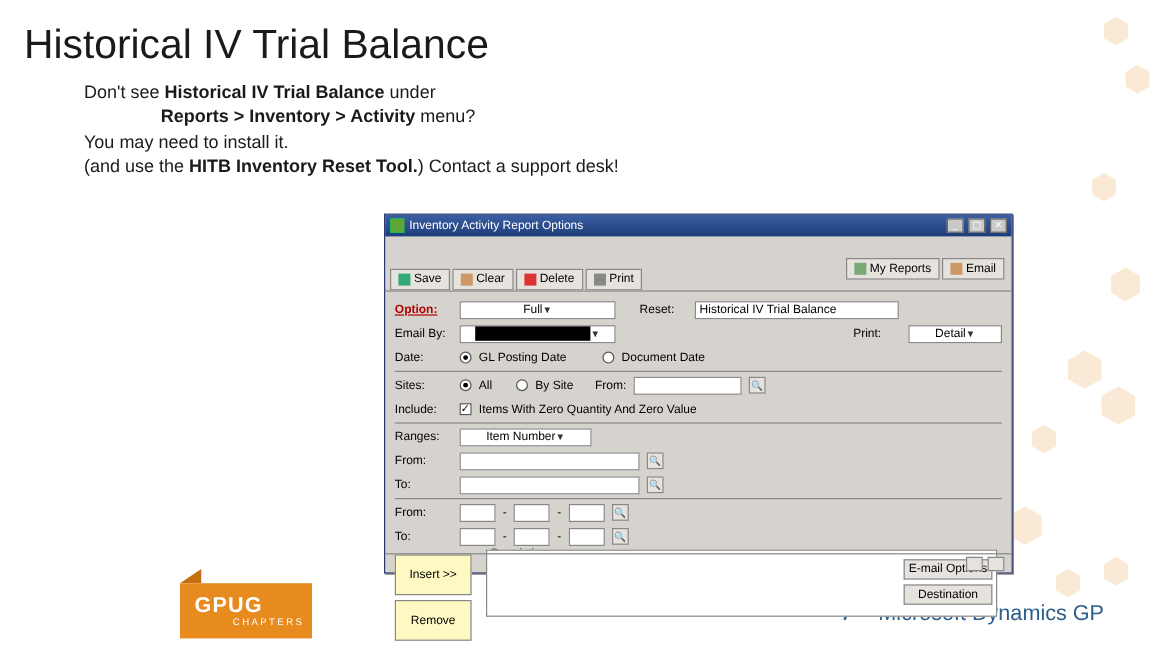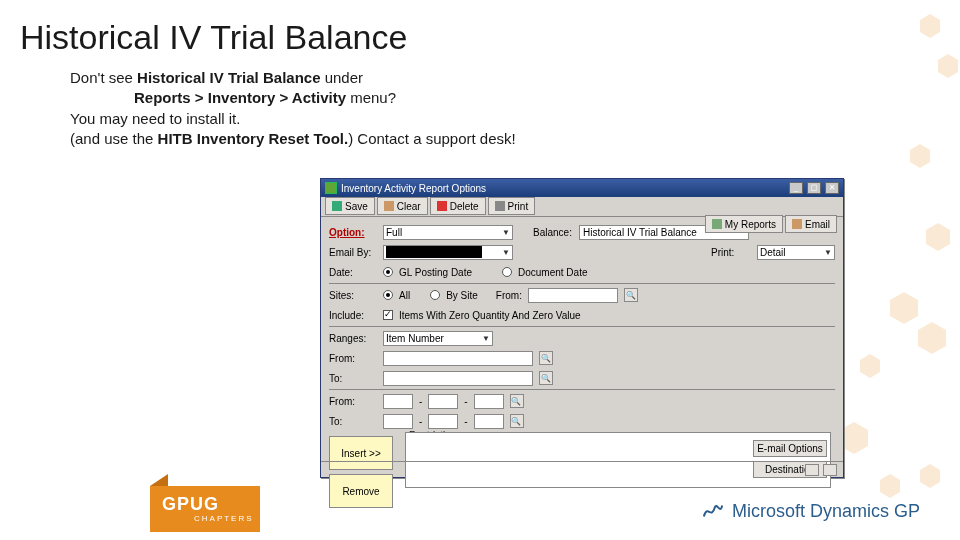--- a/index.html
+++ b/index.html
@@ -25,37 +25,37 @@
 
   
   .win { position: absolute; left: 320px; top: 178px; width: 524px; height: 300px; border: 1px solid #2a3a70; background: #d6d3ce; font-family: Tahoma, Arial, sans-serif; font-size: 10px; color:#000; box-shadow: 1px 1px 0 #888; }
   .titlebar { height: 18px; background: linear-gradient(#3b5fa3,#1c3d7a); color:#fff; display:flex; align-items:center; padding:0 4px; gap:4px; }
   .titlebar .ticon { width:12px; height:12px; background:#5fa635; border:1px solid #2b5; }
   .titlebar .ttext { flex:1; font-size:10px; }
   .titlebar .wbtn { width:14px; height:12px; background:#c9c9c9; border:1px solid #666; display:flex; align-items:center; justify-content:center; font-size:8px; line-height:1; }
   .menubar { height:16px; background:#d6d3ce; border-bottom:1px solid #888; display:flex; gap:10px; padding:0 6px; align-items:center; }
   .menubar span { font-size:10px; }
   .menubar .useron { margin-left:auto; font-size:9px; color:#1c3d7a; }
-  .toolbar { height:20px; border-bottom:1px solid #888; display:flex; gap:2px; padding:0 4px; }
+  .toolbar { height:20px; border-bottom:1px solid #888; display:flex; align-items:center; gap:2px; padding:0 4px;margin-top:26px; }
   .toolbar-right { position:absolute; right:6px; top:36px; display:flex; gap:2px; }
   .tbtn { height:18px; padding:0 6px; border:1px solid #888; background:#e6e3de; display:flex; align-items:center; gap:3px; font-size:10px; }
   .tbtn .ico { width:10px; height:10px; display:inline-block; }
   .ico-save { background:#3a7; }
   .ico-del  { background:#d33; }
   .ico-clr  { background:#c96; }
   .ico-prn  { background:#888; }
   .ico-mail { background:#c96; }
   .ico-rep  { background:#7a7; }
 
   .form { padding:6px 8px 4px 8px; }
   .row { display:flex; align-items:center; height:18px; gap:6px; margin-bottom:2px; }
   .lbl { width:48px; font-size:10px; }
   .lbl.red { color:#b00000; font-weight:700; text-decoration:underline; }
   .lbl2 { width:40px; font-size:10px; }
-  .sel { height:15px; border:1px solid #888; background:#fff; font-size:10px; padding:0 2px; display:flex; align-items:center; justify-content:space-between; }
+  .sel { height:15px; border:1px solid #888; background:#fff; font-size:10px; padding:0 2px; display:flex; align-items:center; justify-content:center; }
   .sel .arr { font-size:8px; color:#333; }
   .txt { height:15px; border:1px solid #888; background:#fff; font-size:10px; padding:0 3px; display:flex; align-items:center; }
   .radio { width:10px; height:10px; border:1px solid #555; border-radius:50%; background:#fff; display:inline-block; position:relative; }
   .radio.ch::after { content:""; position:absolute; left:2px; top:2px; width:4px; height:4px; background:#000; border-radius:50%; }
   .chk { width:10px; height:10px; border:1px solid #555; background:#fff; display:inline-block; position:relative; }
   .chk.ch::after { content:"✓"; position:absolute; left:0; top:-2px; font-size:9px; }
   .mini { width:14px; height:14px; border:1px solid #888; background:#e6e3de; display:flex; align-items:center; justify-content:center; font-size:8px; }
   .hr { height:1px; background:#888; margin:2px 0; }
 
   .smallbtn { width:64px; height:34px; border:1px solid #888; background:#fef9c3; font-size:10px; display:flex; align-items:center; justify-content:center; }
@@ -146,21 +146,21 @@
   </div>
 
   <div class="form">
 
     <div class="row">
       <span class="lbl red">Option:</span>
       <div class="sel" style="width:130px">
             <span>Full</span>
             <span class="arr">▼</span>
           </div>
-      <span class="lbl2" style="margin-left:14px">Balance:</span>
+      <span class="lbl2" style="margin-left:14px">Reset:</span>
       <div class="txt" style="width:170px">
             <span>Historical IV Trial Balance</span>
           </div>
     </div>
 
     <div class="row">
       <span class="lbl">Email By:</span>
       <div class="sel" style="width:130px">
             <span class="scramble"></span>
             <span class="arr">▼</span>

